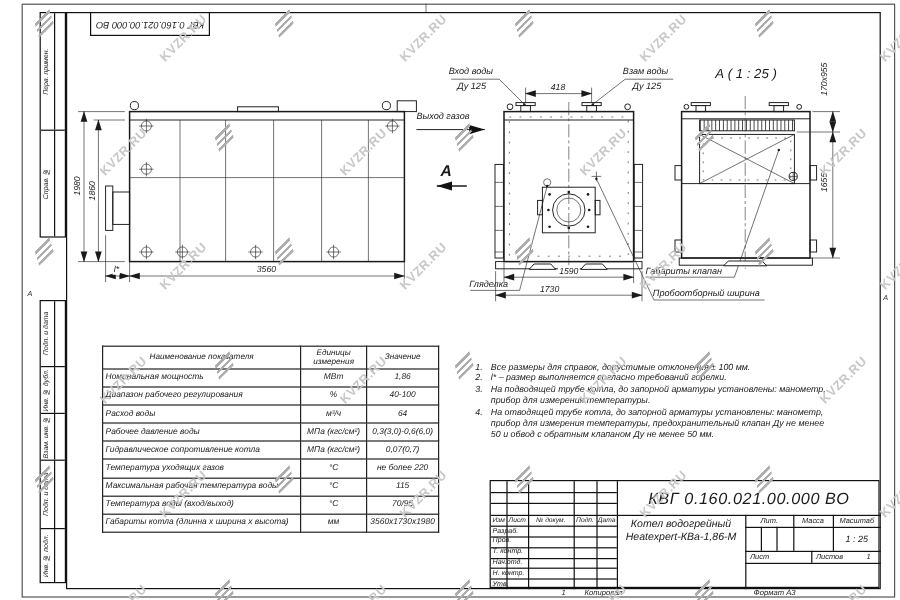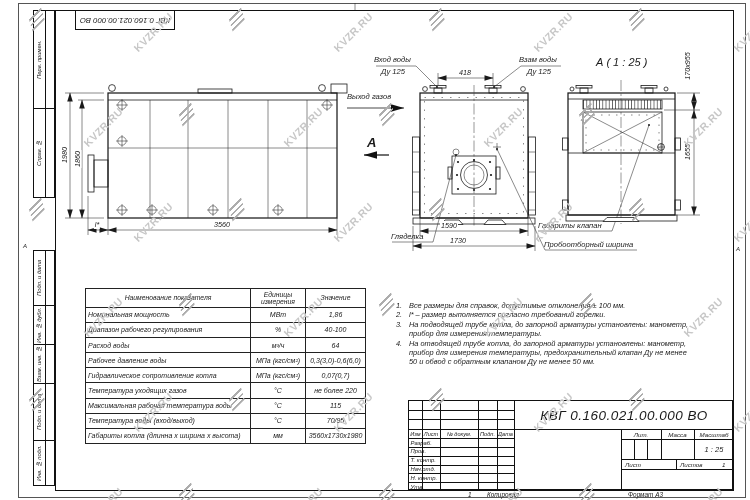--- a/index.html
+++ b/index.html
@@ -320,21 +320,21 @@
   <span class="dim cdim" style="left:97px;top:220px;">l*</span>
 
   <span class="lbl" style="left:374px;top:55px;">Вход воды</span>
   <span class="lbl" style="left:381px;top:67px;">Ду 125</span>
   <span class="lbl" style="left:519px;top:55px;">Взам воды</span>
   <span class="lbl" style="left:527px;top:67px;">Ду 125</span>
   <span class="lbl" style="left:347px;top:92px;">Выход газов</span>
   <span class="lbl bigA" style="left:367px;top:135px;">А</span>
   <span class="lbl" style="left:391px;top:232px;">Гляделка</span>
   <span class="dim cdim" style="left:465px;top:68px;">418</span>
-  <span class="dim cdim" style="left:449px;top:221px;">1590</span>
+  <span class="dim cdim" style="left:474px;top:221px;">1590</span>
   <span class="dim cdim" style="left:458px;top:236px;">1730</span>
 
   <span class="lbl viewtitle" style="left:596px;top:56px;">А ( 1 : 25 )</span>
   <span class="lbl" style="left:538px;top:221px;">Габариты клапан</span>
   <span class="lbl" style="left:544px;top:240px;">Пробоотборный ширина</span>
   <span class="dim vdim" style="left:687px;top:66px;">170х955</span>
   <span class="dim vdim" style="left:687px;top:152px;">1655</span>
 
   <table class="abs tech">
     <colgroup>
@@ -412,20 +412,24 @@
         <span class="x">На подводящей трубе котла, до запорной арматуры установлены: манометр, прибор для измерения температуры.</span>
       </div>
       <div class="note">
         <span class="n">4.</span>
         <span class="x">На отводящей трубе котла, до запорной арматуры установлены: манометр, прибор для измерения температуры, предохранительный клапан Ду не менее 50 и обвод с обратным клапаном Ду не менее 50 мм.</span>
       </div>
     </div>
 
   <div class="abs tb" id="tb">
     <div class="docnum abs">КВГ 0.160.021.00.000 ВО</div>
+    <div class="tbname abs">
+      <div>Котел водогрейный</div>
+      <div>Heatexpert-КВа-1,86-М</div>
+    </div>
 
     <div class="ln" style="left:105px;top:0;width:1px;height:90px;"></div>
     <div class="ln" style="left:105px;top:28px;width:220px;height:1px;"></div>
     <div class="ln" style="left:212px;top:28px;width:1px;height:62px;"></div>
     <div class="ln" style="left:212px;top:38px;width:113px;height:1px;"></div>
     <div class="ln" style="left:212px;top:58px;width:113px;height:1px;"></div>
     <div class="ln" style="left:212px;top:68px;width:113px;height:1px;"></div>
     <div class="ln" style="left:252px;top:28px;width:1px;height:30px;"></div>
     <div class="ln" style="left:285px;top:28px;width:1px;height:30px;"></div>
     <div class="ln" style="left:225px;top:38px;width:1px;height:20px;"></div>

